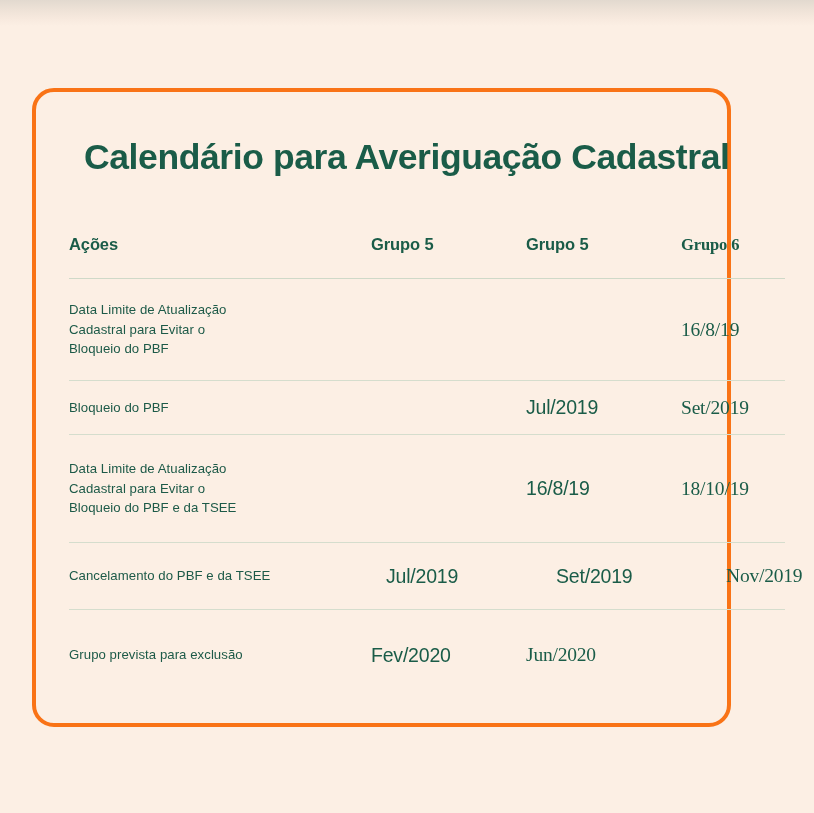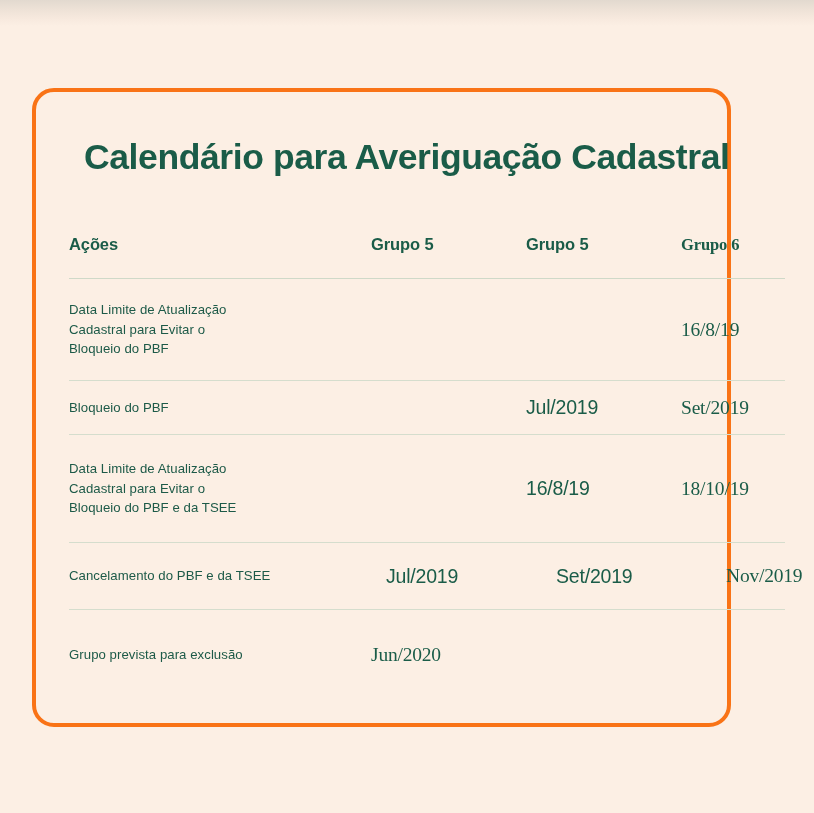--- a/index.html
+++ b/index.html
@@ -219,20 +219,23 @@
         </div>
         <div class="c-g6">
           <span class="value-text">Nov/2019</span>
         </div>
       </div>
 
       <div class="row body-row last h-r5">
         <div class="c-action">
           <span class="action-text">Grupo prevista para exclusão</span>
         </div>
+        <div class="c-g4">
+          <span class="value-text">Fev/2020</span>
+        </div>
         <div class="c-g6">
           <span class="value-text">Jun/2020</span>
         </div>
       </div>
 
     </div>
   </div>
 </div>
 
 </body></html>

